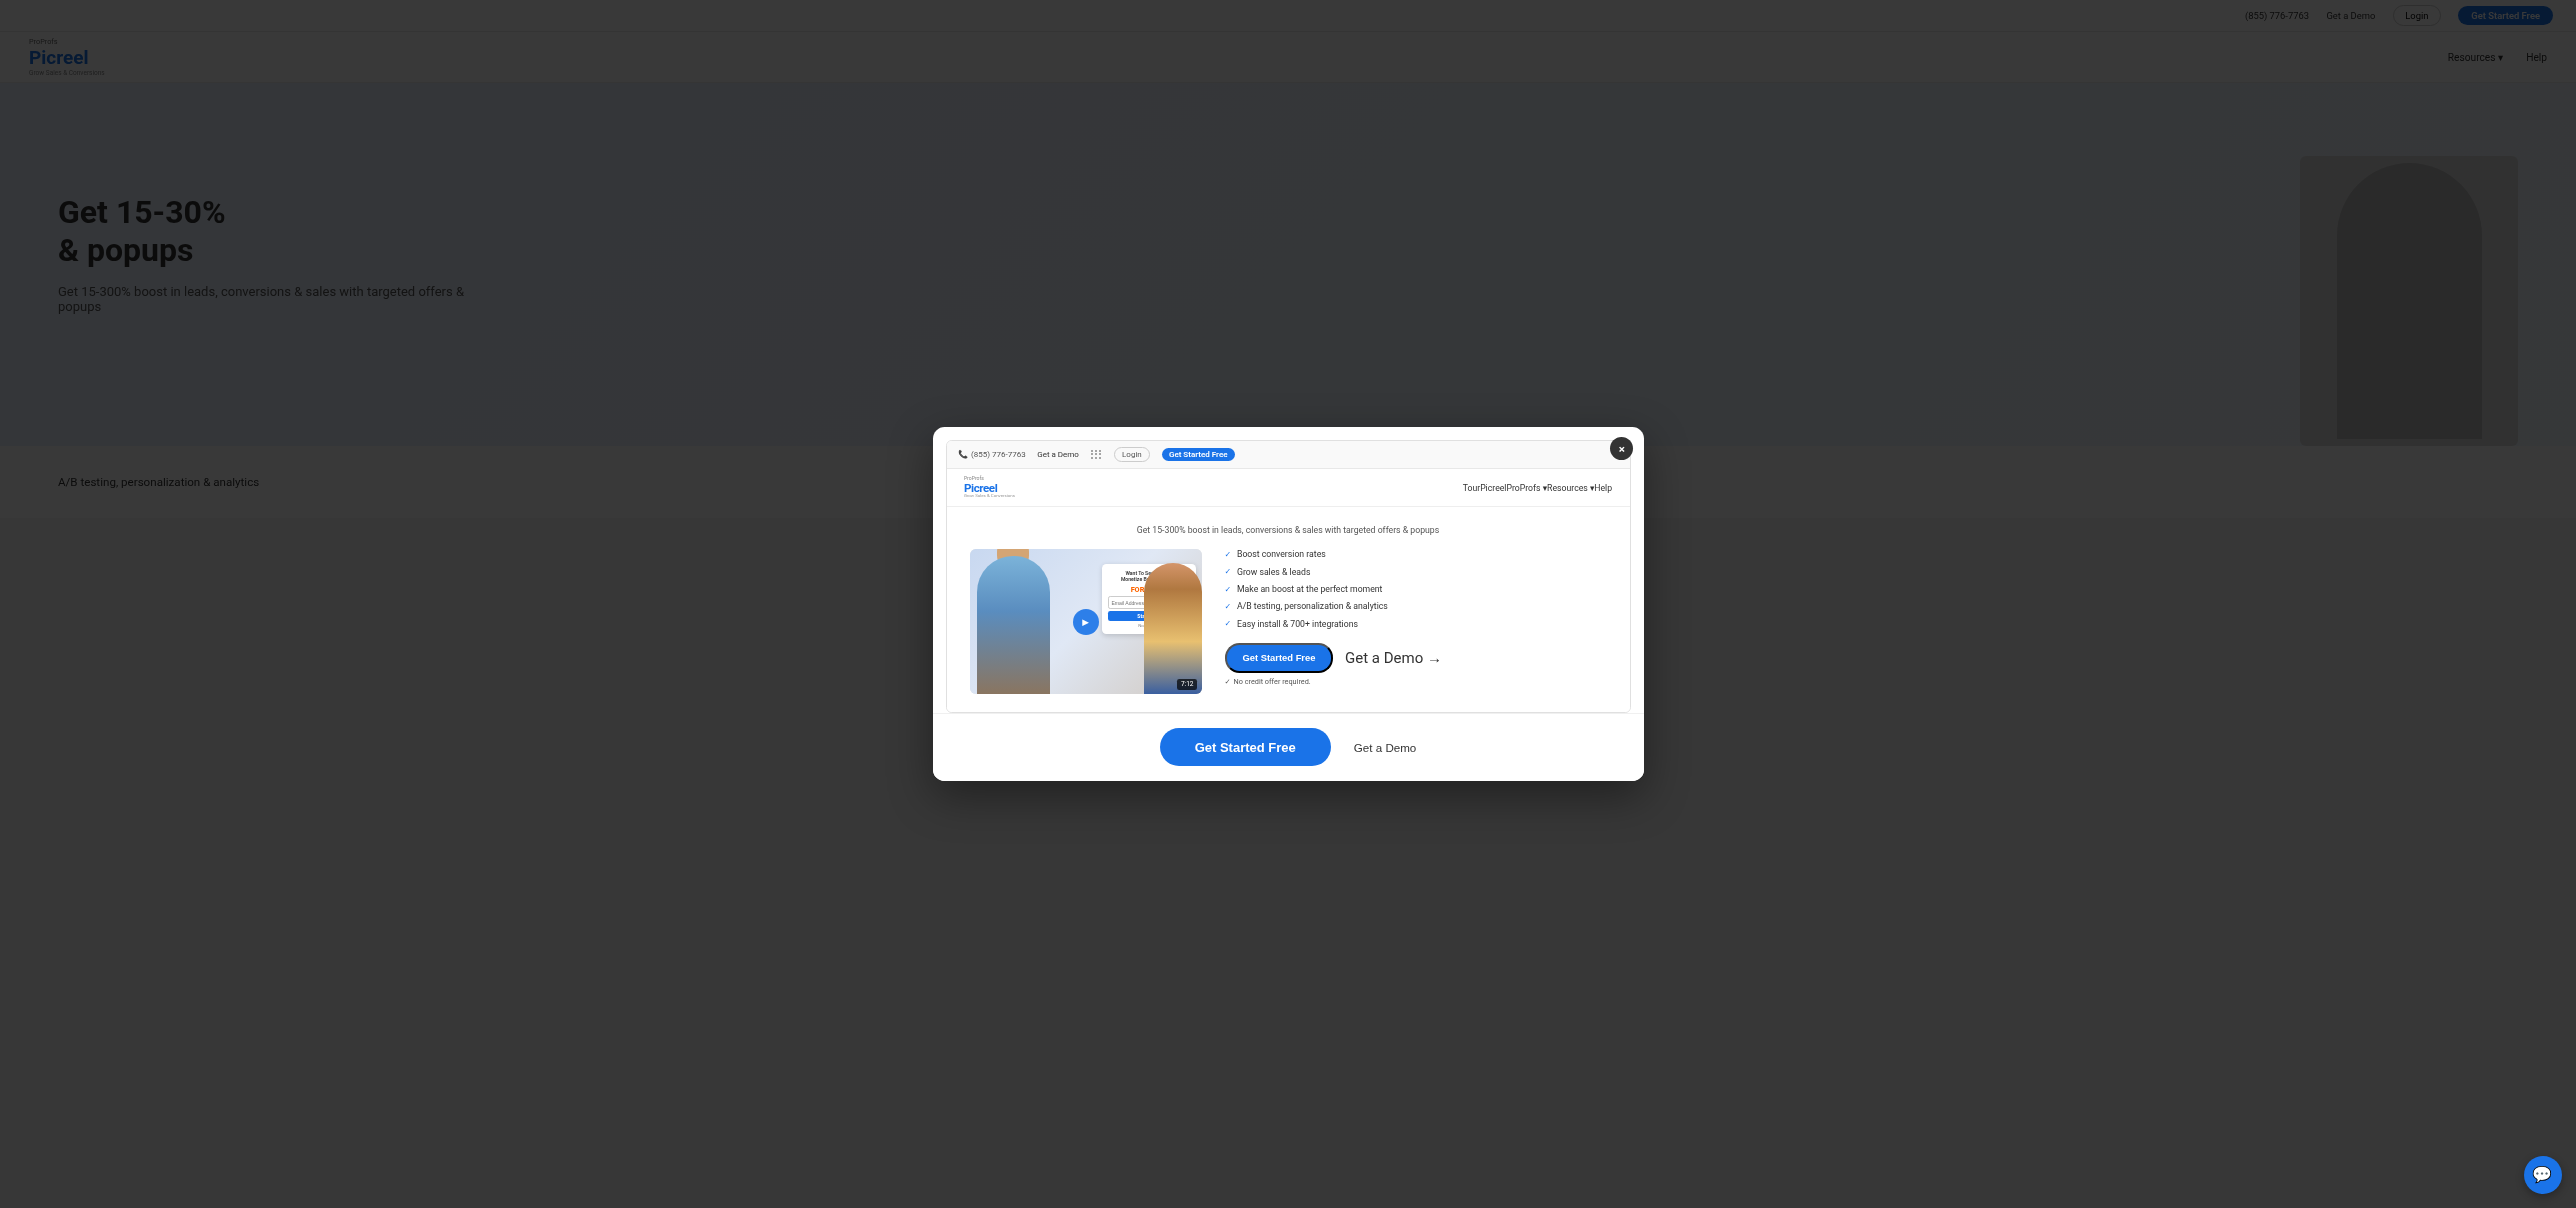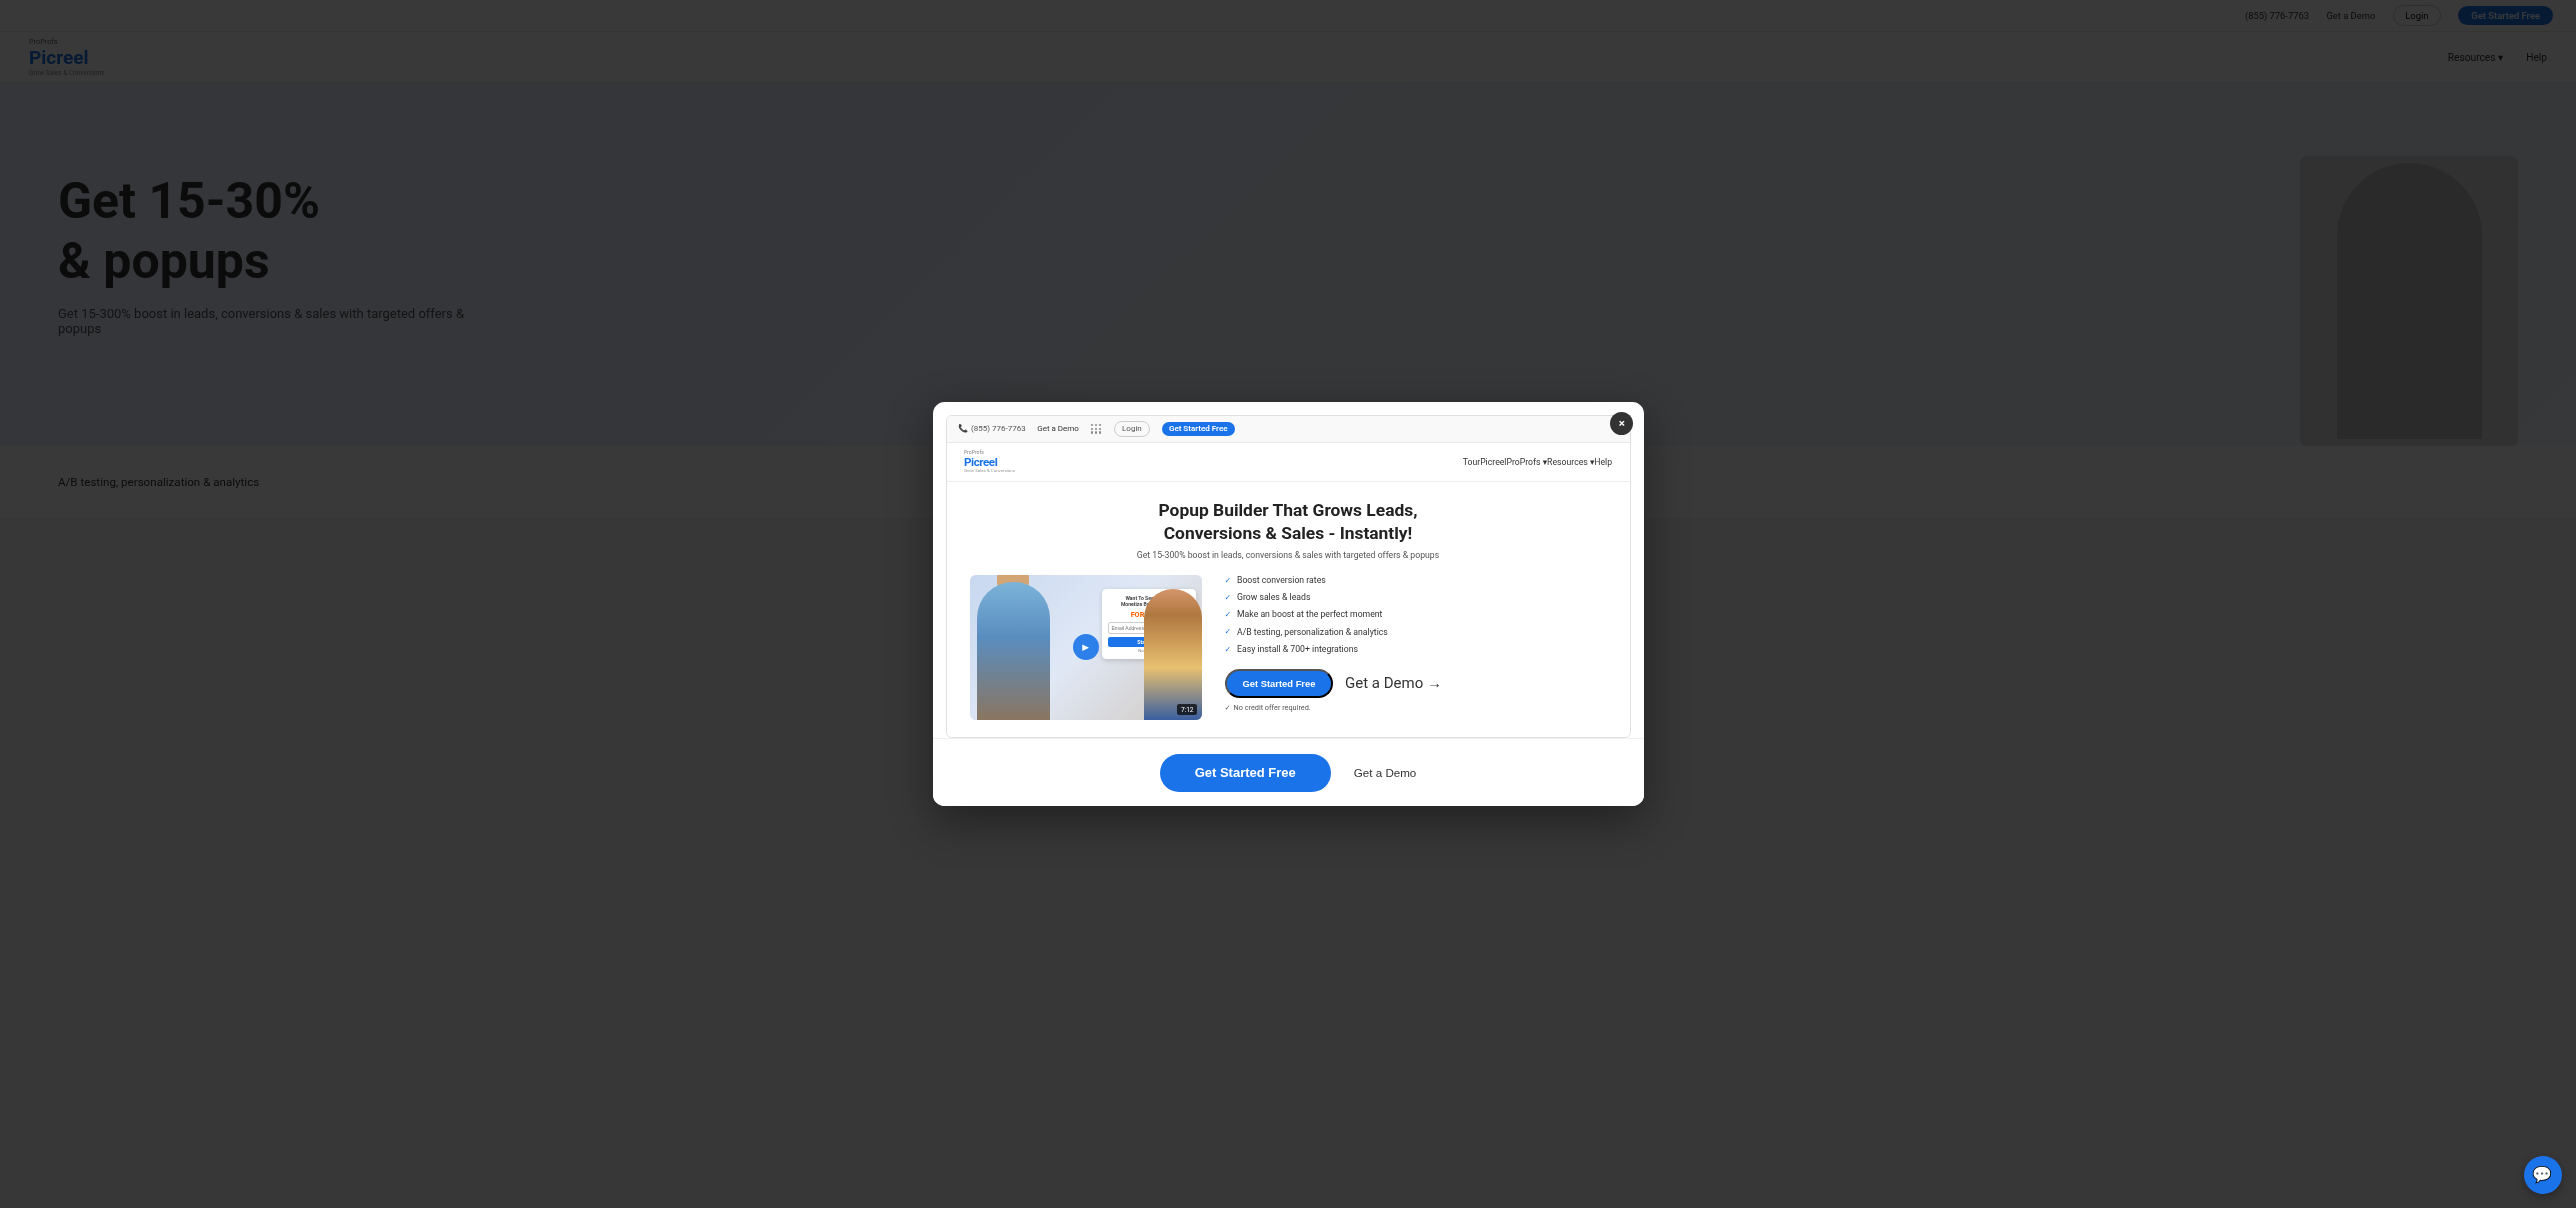--- a/index.html
+++ b/index.html
@@ -102,21 +102,21 @@
       align-items: center;
       padding: 44px 58px;
       position: relative;
     }
 
     .bg-hero-text {
       max-width: 435px;
     }
 
     .bg-hero-title {
-      font-size: 50px;
+      font-size: 32px;
       font-weight: 700;
       color: #333;
       line-height: 1.2;
       margin-bottom: 14.5px;
     }
 
     .bg-hero-subtitle {
       font-size: 13px;
       color: #555;
       margin-bottom: 22px;
@@ -687,23 +687,20 @@
         <div class="inner-nav-links">
           <span class="inner-nav-link">Tour</span>
           <span class="inner-nav-link">Picreel</span>
           <span class="inner-nav-link">ProProfs ▾</span>
           <span class="inner-nav-link">Resources ▾</span>
           <span class="inner-nav-link">Help</span>
         </div>
       </div>
 
       <div class="inner-content">
-        <div class="inner-hero-title">
-          Popup Builder That Grows Leads,<br>Conversions &amp; Sales - Instantly!
-        </div>
         <div class="inner-hero-subtitle">Get 15-300% boost in leads, conversions &amp; sales with targeted offers &amp; popups</div>
 
         <div class="inner-main">
 
           <div class="video-thumb">
             <div class="video-bg">
 
               <div class="video-person">
                 <div class="person-head"></div>
                 <div class="person-body"></div>

